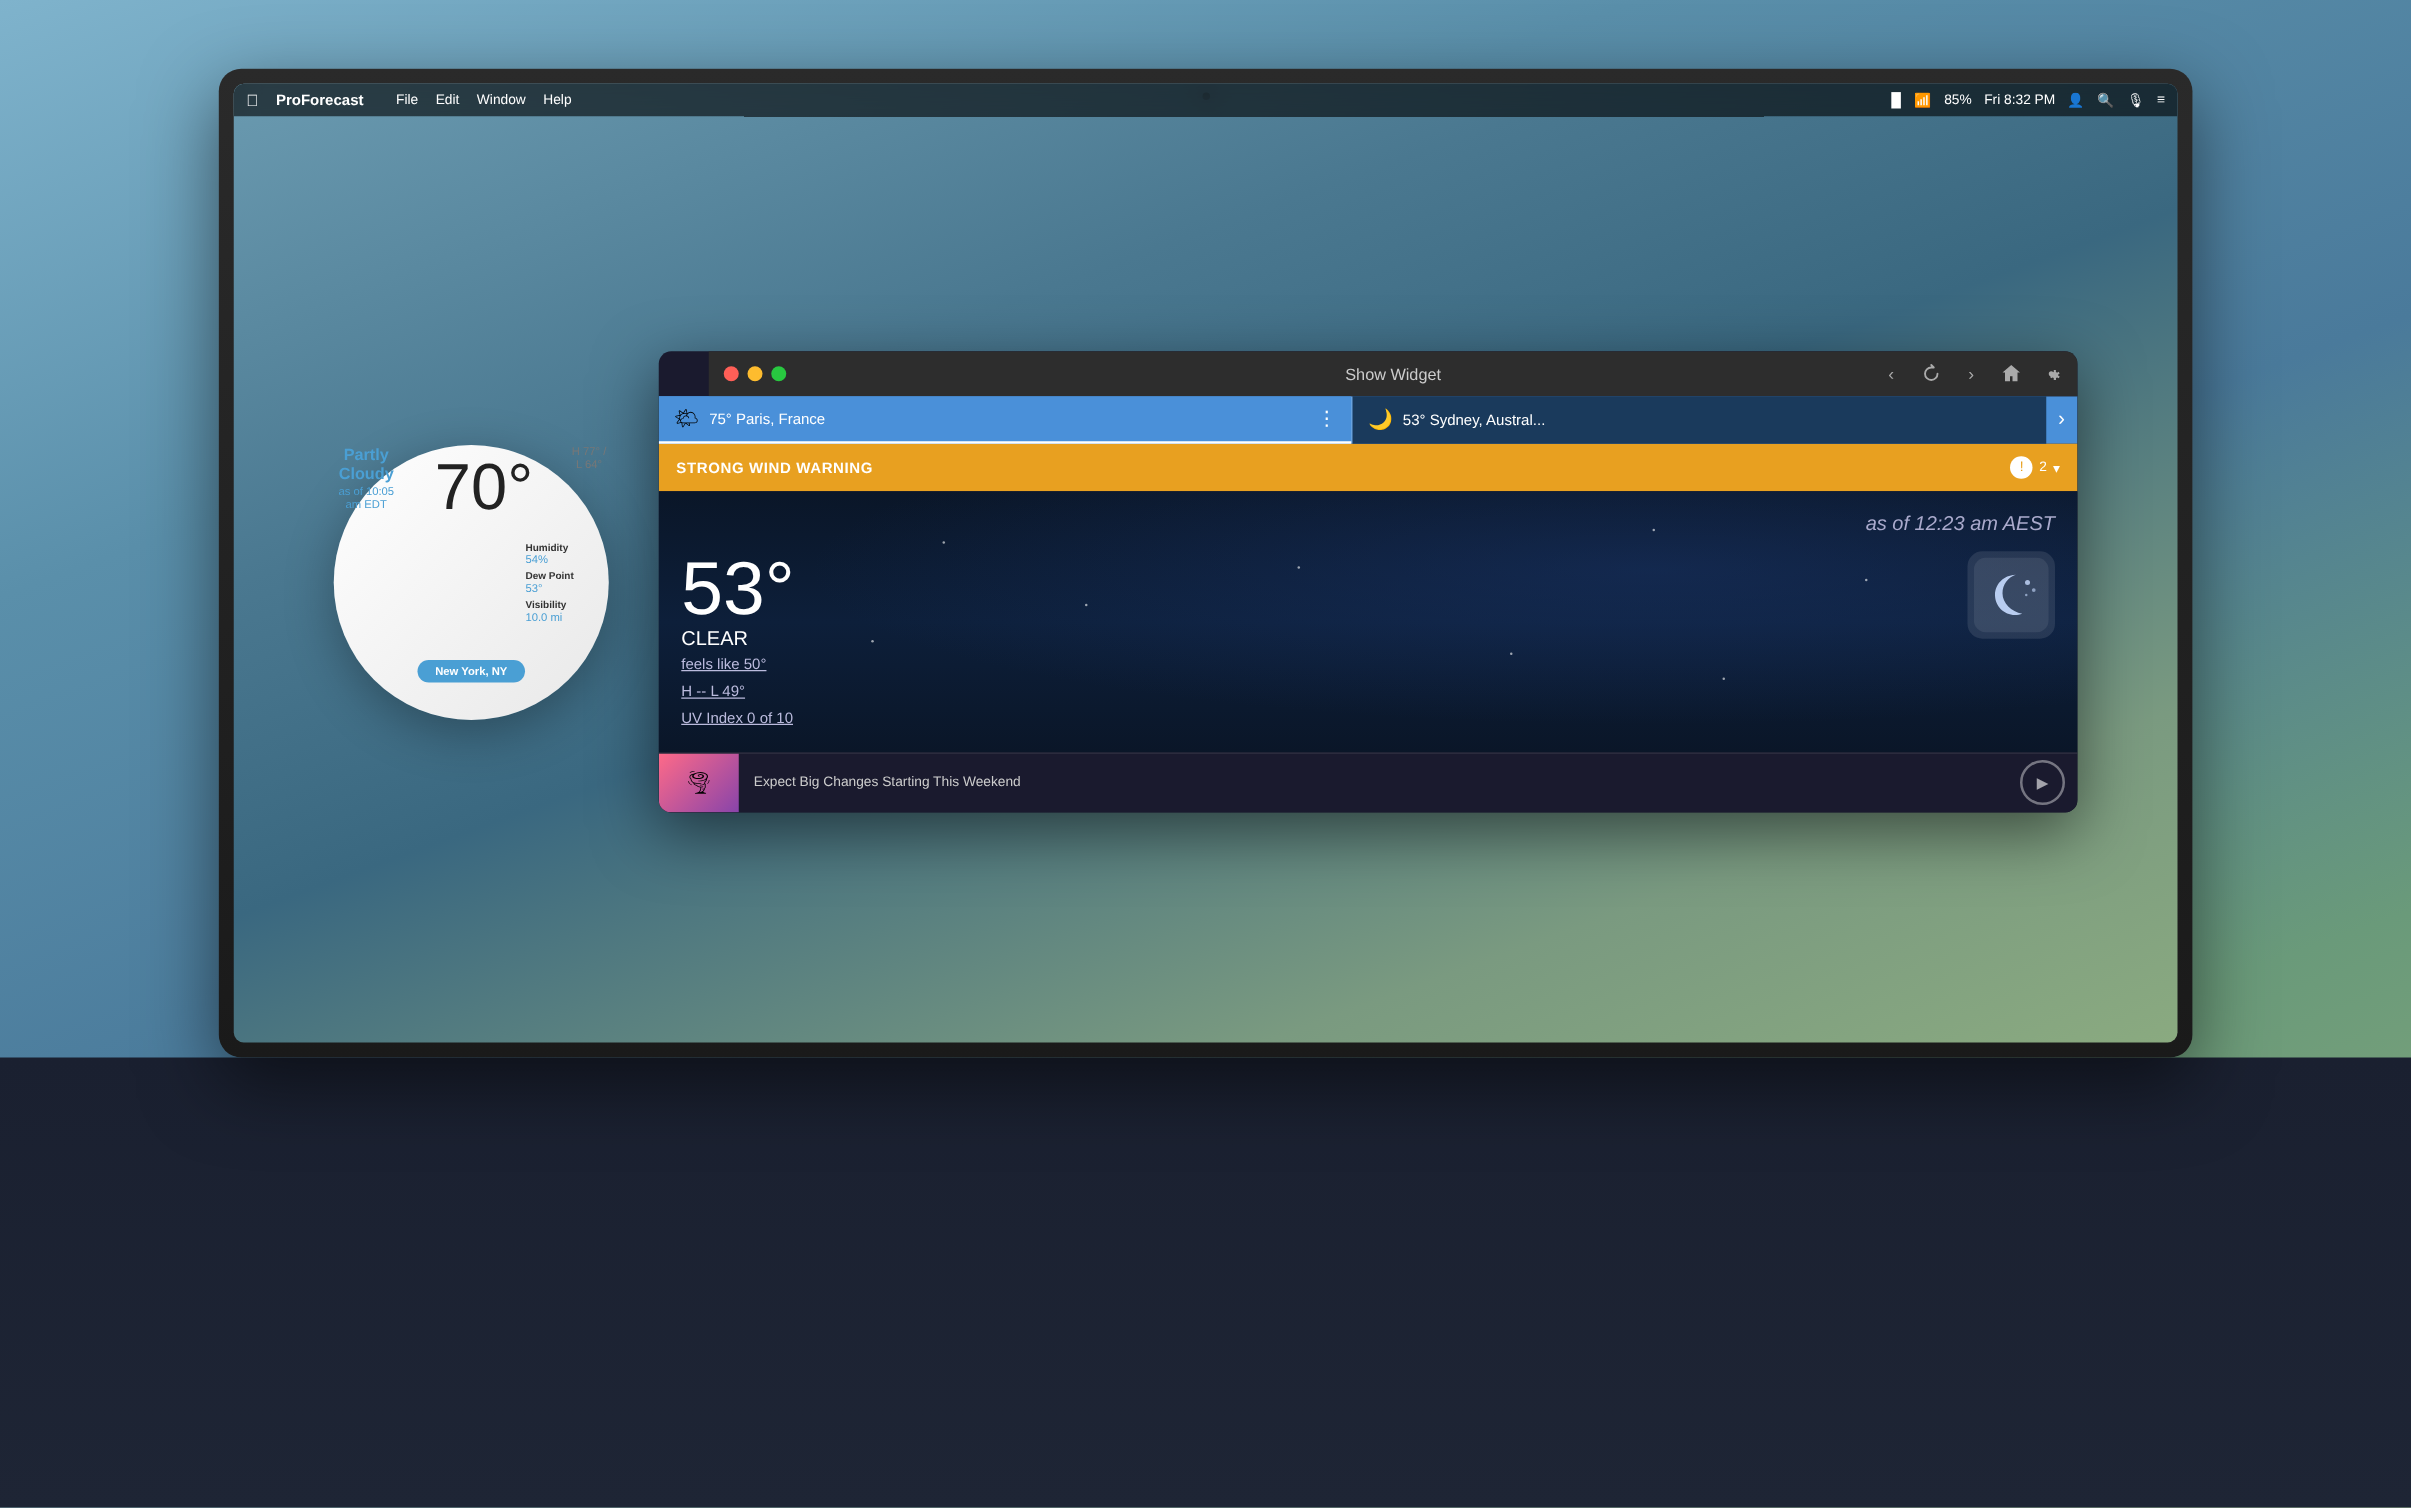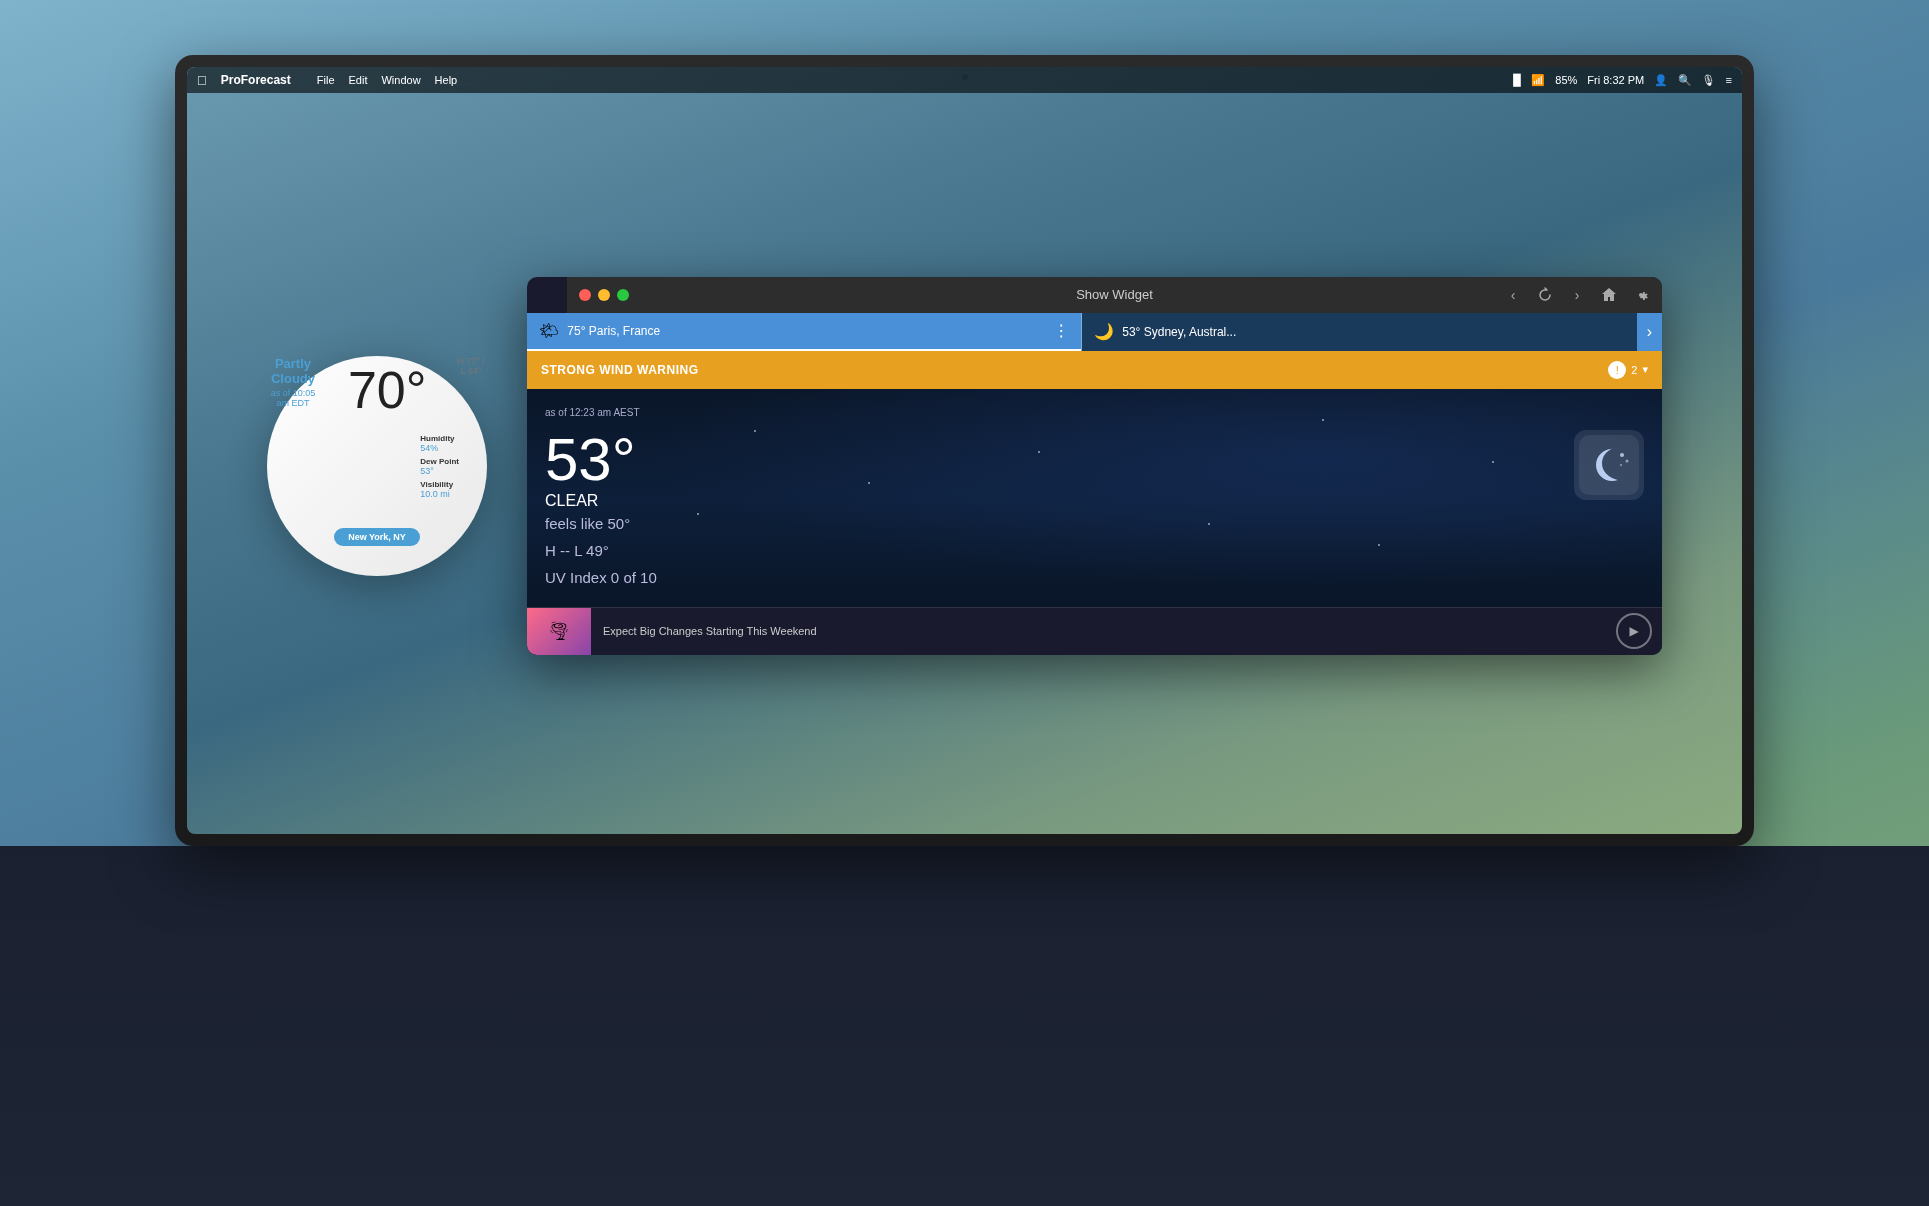--- a/index.html
+++ b/index.html
@@ -409,26 +409,27 @@
       font-size: 14px;
       font-weight: 700;
       color: #ffffff;
       text-align: center;
       letter-spacing: 2px;
       position: relative;
       z-index: 1;
     }
 
     .location-time {
-      font-size: 10px;
+      font-size: 16px;
       color: #aaaacc;
-      text-align: left;
+      text-align: right;
       margin-top: 2px;
       position: relative;
       z-index: 1;
+      font-style: italic;
     }
 
     .main-temp-row {
       display: flex;
       align-items: flex-start;
       justify-content: space-between;
       margin-top: 12px;
       position: relative;
       z-index: 1;
     }
@@ -446,24 +447,25 @@
     }
 
     .main-condition {
       font-size: 16px;
       color: #ffffff;
       font-weight: 400;
       margin-top: 2px;
     }
 
     .main-details {
-      font-size: 15px;
+      font-size: 12px;
       color: #bbbbdd;
       margin-top: 0;
       line-height: 1.8;
+      text-decoration: underline;
     }
 
     .weather-icon-large {
       width: 70px;
       height: 70px;
       background: rgba(255,255,255,0.1);
       border-radius: 12px;
       display: flex;
       align-items: center;
       justify-content: center;

